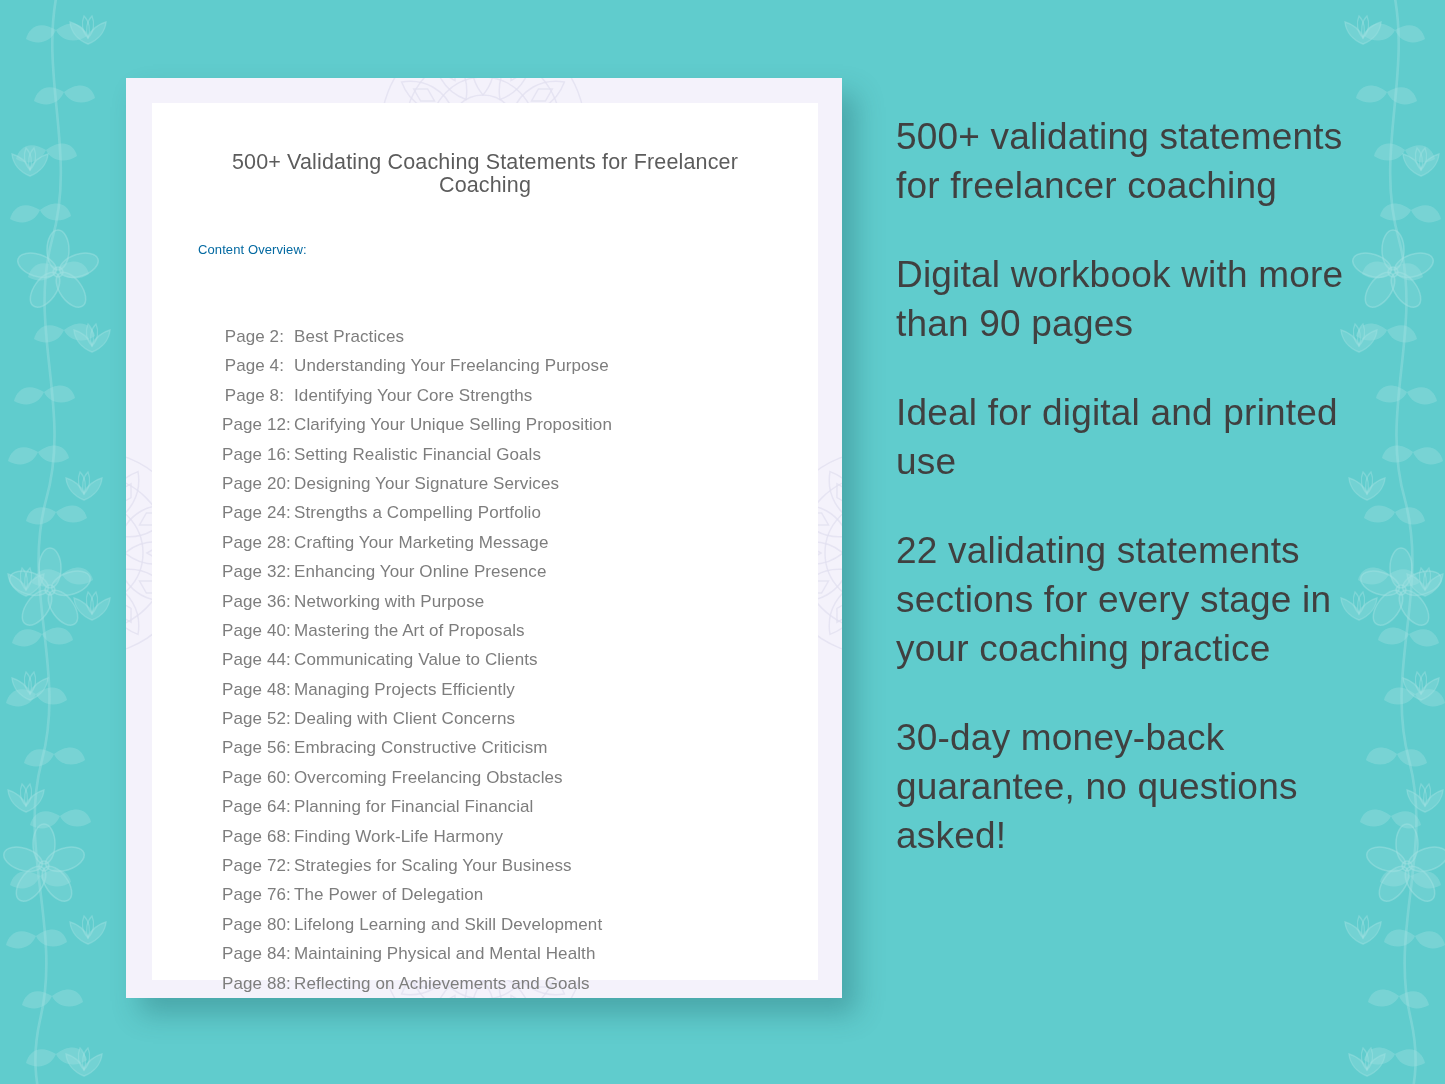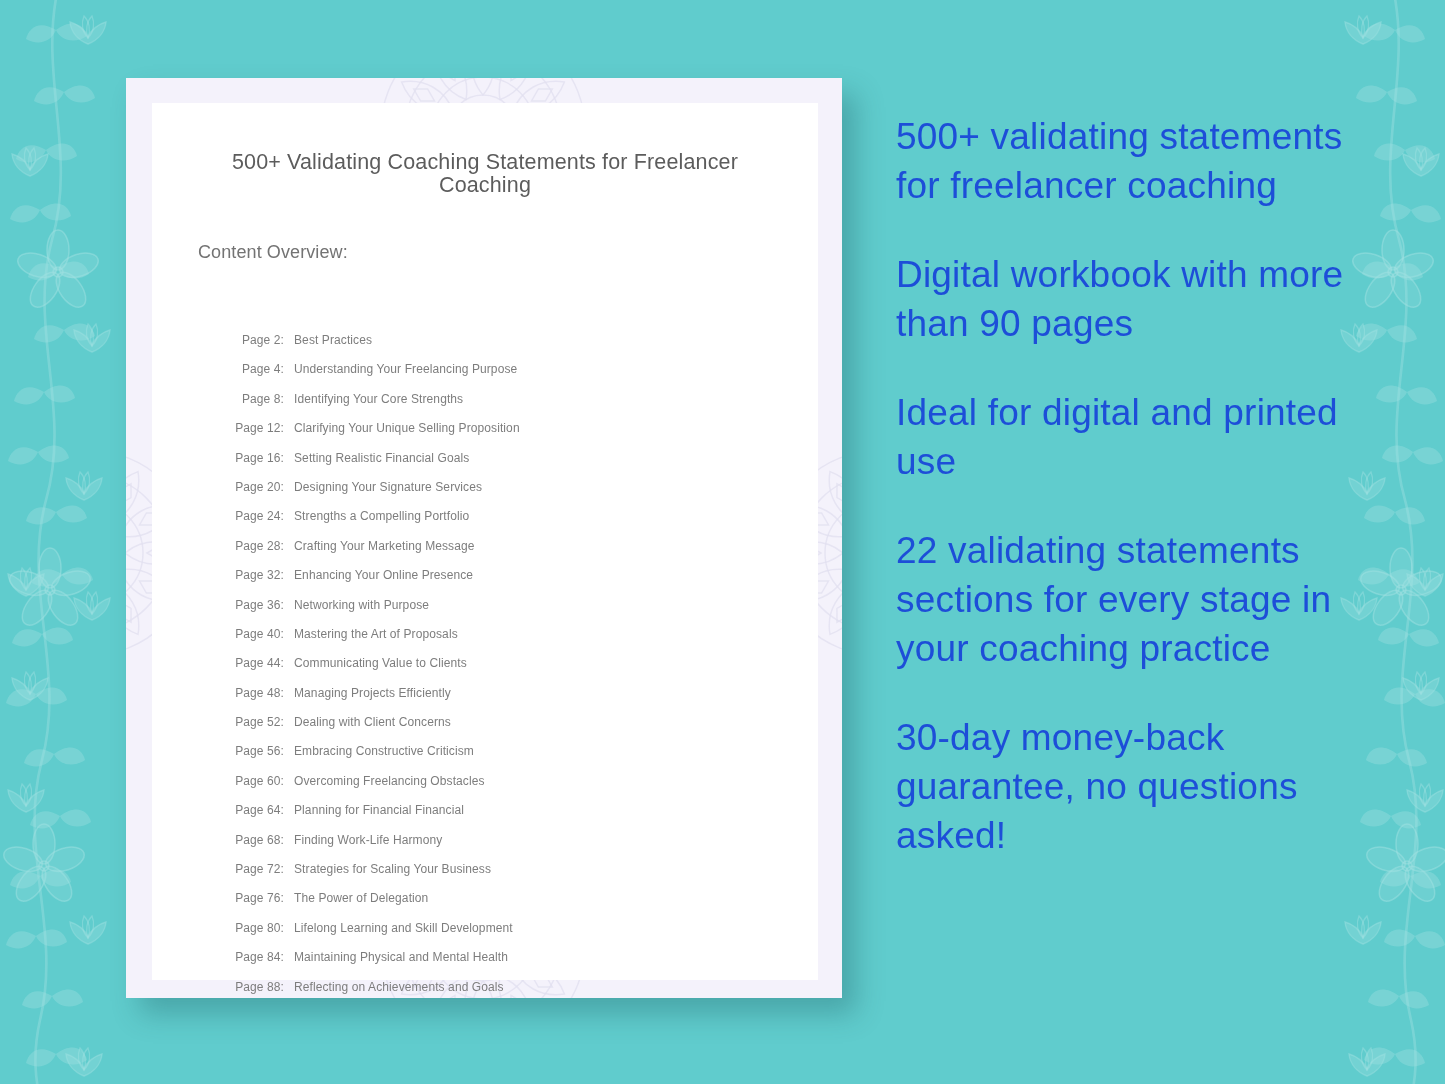--- a/index.html
+++ b/index.html
@@ -66,36 +66,36 @@
     text-align:center;
     font-size:21.5px;
     font-weight:400;
     line-height:23px;
     color:#5c5c5c;
     letter-spacing:.15px;
   }
 
   #content-overview-label {
     margin:45px 0 0 46px;
-    font-size:18px;
+    font-size:13px;
     font-weight:400;
-    color:#737373;
+    color:#0369a1;
     letter-spacing:.1px;
   }
 
   #toc-list {
     margin:22px 0 0 70px;
     list-style:none;
   }
 
   .toc-row {
     display:flex;
     align-items:baseline;
     height:29.4px;
-    font-size:12px;
+    font-size:17px;
     color:#7d7d7d;
     letter-spacing:.1px;
     white-space:nowrap;
   }
 
   .toc-page {
     width:62px;
     text-align:right;
     flex:0 0 62px;
   }
@@ -104,21 +104,21 @@
 
   
   #marketing-column {
     position:absolute;
     left:896px;
     top:112px;
     width:460px;
   }
 
   .marketing-line {
-    color:#1d4ed8;
+    color:#404040;
     font-size:37px;
     font-weight:300;
     line-height:49px;
     letter-spacing:.2px;
     margin-bottom:40px;
   }
   .marketing-line:last-child { margin-bottom:0; }
 </style>
 </head>
 <body>

